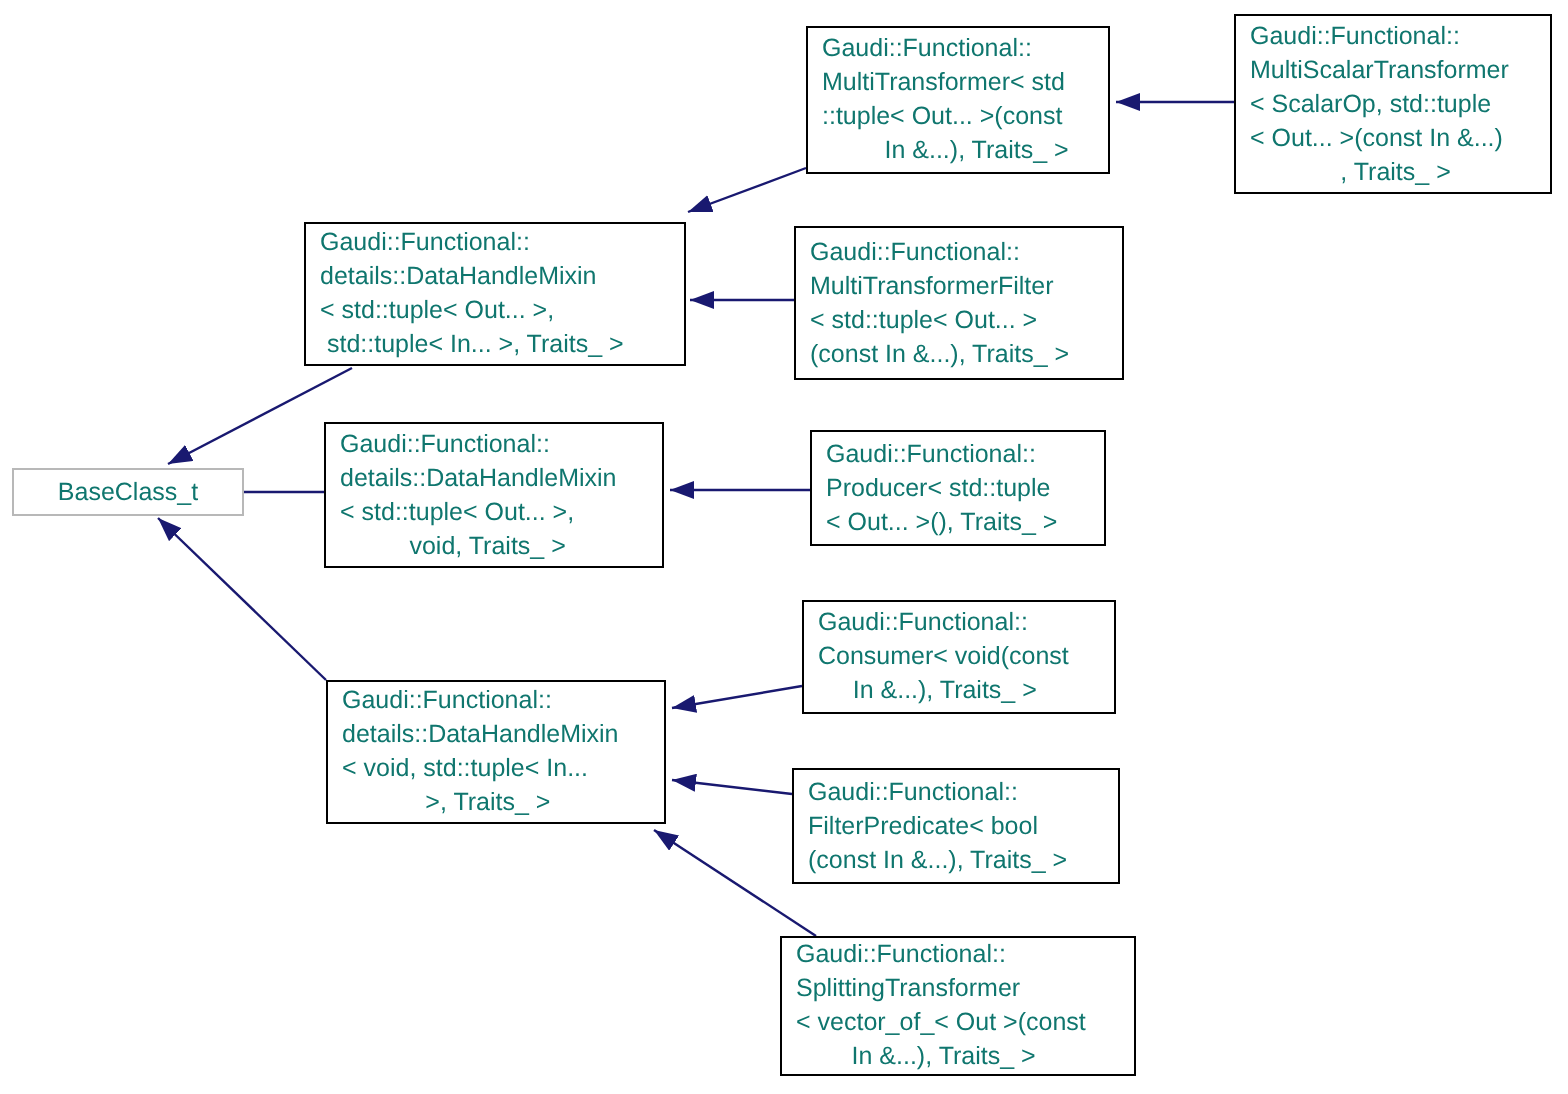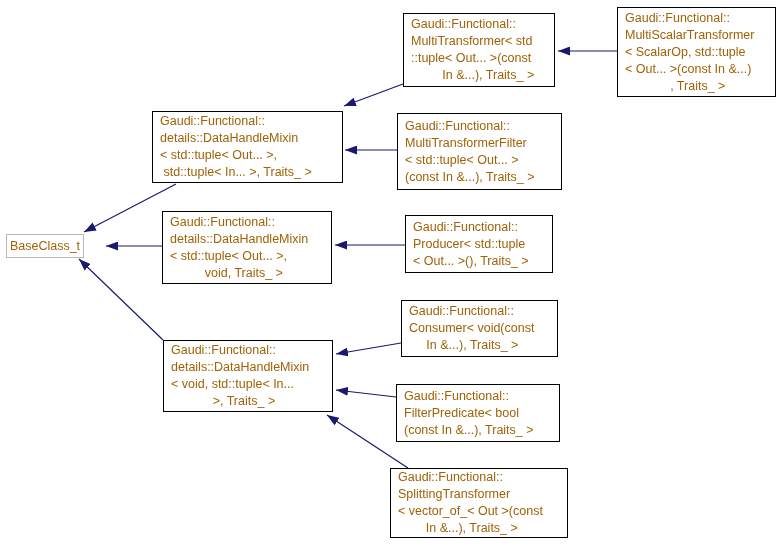--- a/index.html
+++ b/index.html
@@ -21,38 +21,38 @@
     top: 0;
     width: 784px;
     height: 547px;
     pointer-events: none;
   }
   .node {
     position: absolute;
     box-sizing: border-box;
     border: 1px solid #000000;
     background: #ffffff;
-    color: #a16207;
+    color: #0f766e;
     font-size: 12.5px;
     line-height: 17px;
     white-space: pre;
     display: flex;
     align-items: center;
     text-align: left;
     padding: 1px 7px;
     cursor: pointer;
   }
   .node.external {
     border-color: #b8b8b8;
     justify-content: center;
     text-align: center;
     cursor: default;
   }
   
-  .n0  { left: 6px;   top: 234px; width: 78px;  height: 24px; }
+  .n0  { left: 6px;   top: 234px; width: 116px;  height: 24px; }
   .n1  { left: 152px; top: 111px; width: 191px; height: 72px; }
   .n2  { left: 403px; top: 13px;  width: 152px; height: 74px; }
   .n3  { left: 617px; top: 7px;   width: 159px; height: 90px; }
   .n4  { left: 397px; top: 113px; width: 165px; height: 77px; }
   .n5  { left: 162px; top: 211px; width: 170px; height: 73px; }
   .n6  { left: 405px; top: 215px; width: 148px; height: 58px; }
   .n7  { left: 163px; top: 340px; width: 170px; height: 72px; }
   .n8  { left: 401px; top: 300px; width: 157px; height: 57px; }
   .n9  { left: 396px; top: 384px; width: 164px; height: 58px; }
   .n10 { left: 390px; top: 468px; width: 178px; height: 70px; }

